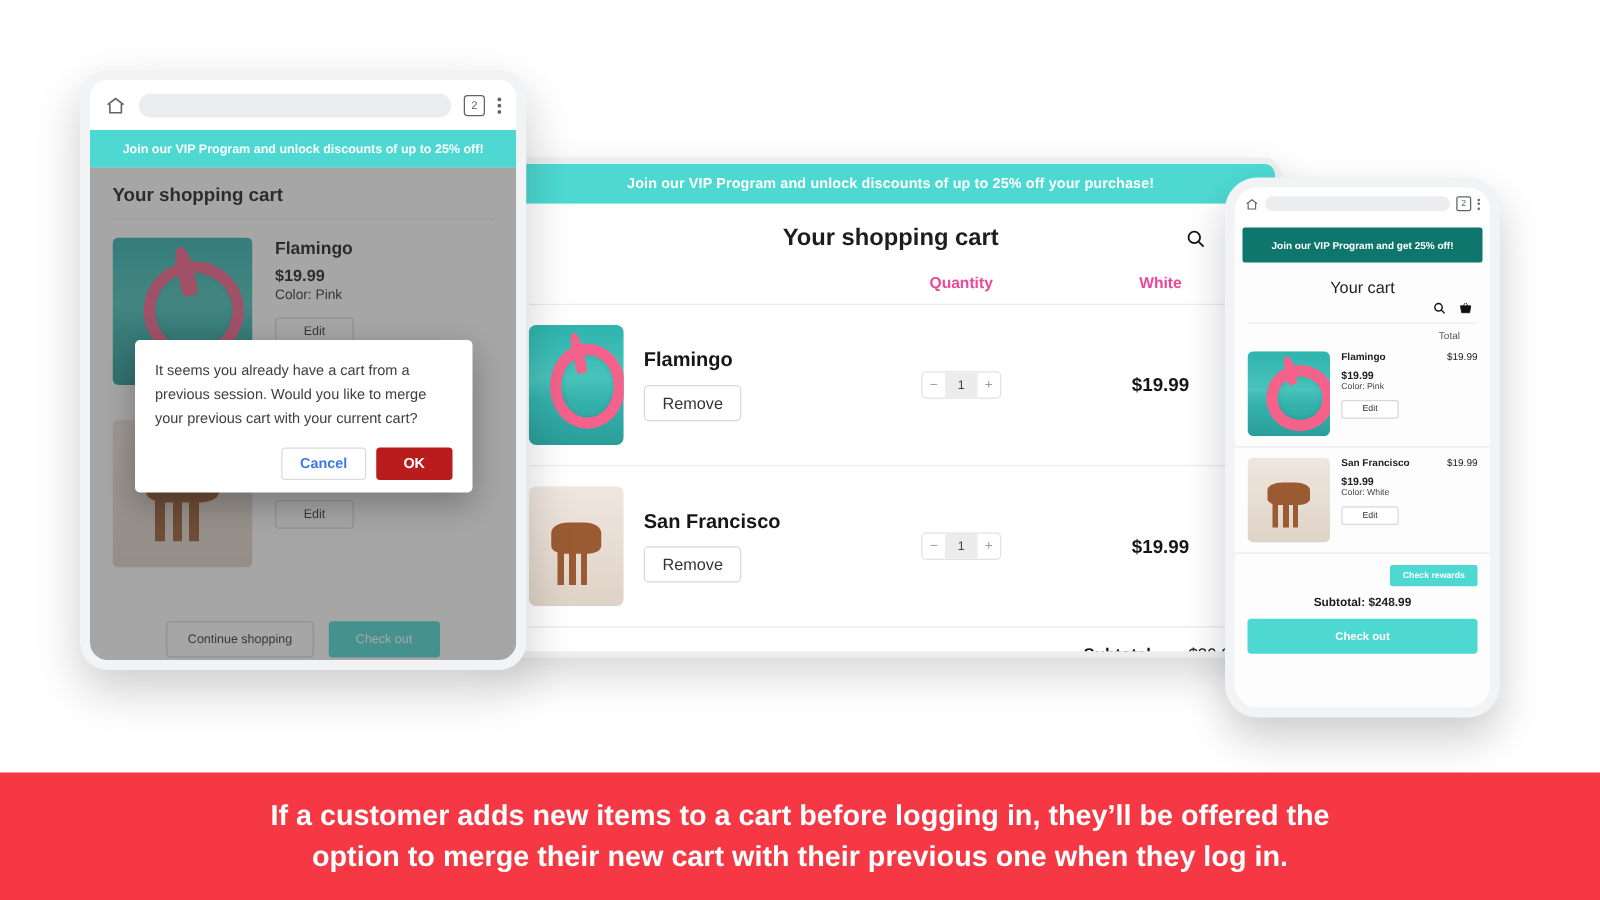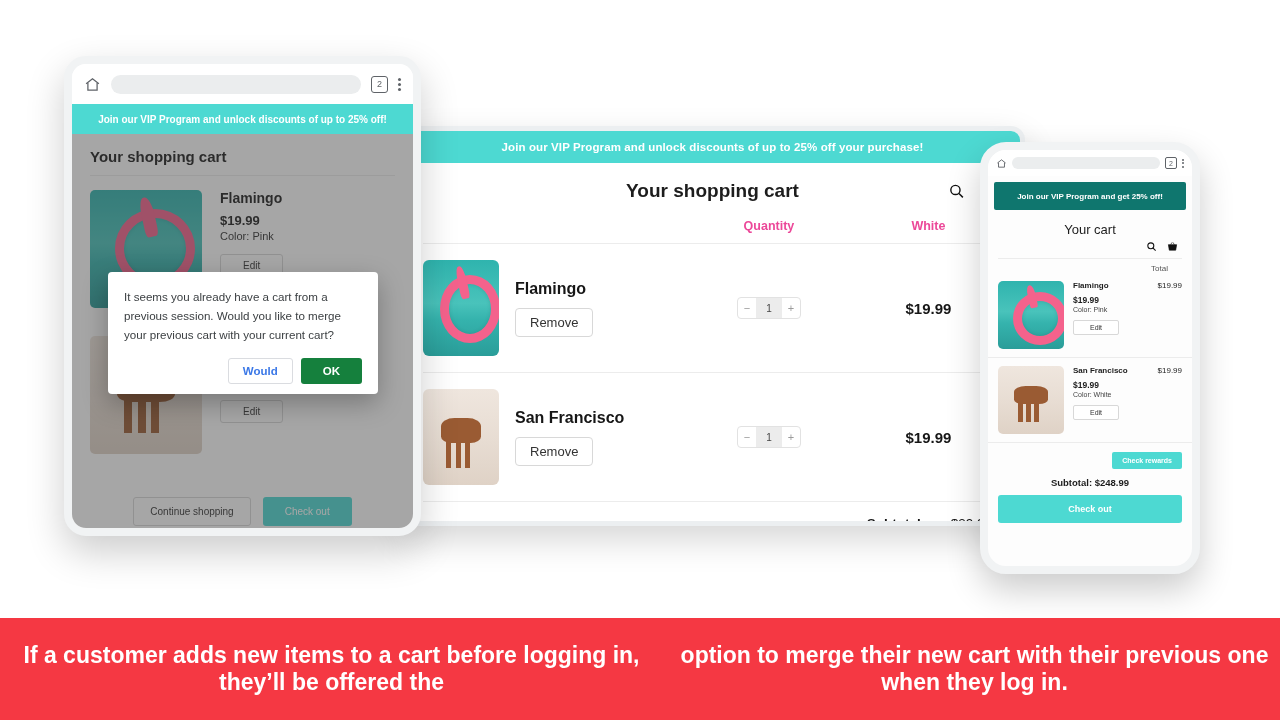--- a/index.html
+++ b/index.html
@@ -165,21 +165,21 @@
     padding: 16px 16px 10px 16px;
   }
   .dialog-text { font-size: 11.6px; line-height: 1.62; color:#3c4043; }
   .dialog-actions { display:flex; justify-content:flex-end; gap:8px; margin-top: 14px; }
   .btn-cancel {
     background:#fff; color:#3b78e7; border:1px solid #dadce0; border-radius:3px;
     font-size:11.5px; font-weight:700; padding:6px 14px; cursor:pointer;
     font-family:"Liberation Sans", sans-serif;
   }
   .btn-ok {
-    background:#15803d; color:#fff; border:none; border-radius:3px;
+    background:#b91c1c; color:#fff; border:none; border-radius:3px;
     font-size:11.5px; font-weight:700; padding:7px 22px; cursor:pointer;
     font-family:"Liberation Sans", sans-serif;
   }
 
   
   .phone-frame {
     position:absolute; left:980px; top:142px; width:220px; height:432px;
     background:#fdfdfd; border: 8px solid #f1f3f4; border-radius: 26px;
     box-shadow: 0 16px 34px rgba(0,0,0,0.20); overflow:hidden;
   }
@@ -212,21 +212,21 @@
   .p-subtotal { text-align:center; font-size:9.5px; font-weight:700; color:#1d1d1d; padding: 8px 0 7px; }
   .p-checkout { display:block; width: calc(100% - 20px); margin: 0 10px;
      background:#4dd9d2; color:#fff; border:none; border-radius:3px;
      font-size:9px; font-weight:700; padding:9px 0; cursor:pointer;
      font-family:"Liberation Sans", sans-serif; }
 
   
   .caption {
     position:absolute; left:0; bottom:0; width:1280px; height:102px;
     background:#f53843; color:#fff;
-    display:flex; flex-direction:row; align-items:center; justify-content:center;
+    display:flex; flex-direction:column; align-items:center; justify-content:center;
     text-align:center; gap: 6px;
   }
   .caption-line { font-size: 23px; font-weight: 700; line-height: 1.18; }
 </style>
 </head>
 <body>
 
 <div class="stage">
 
   <div class="desktop-frame">
@@ -361,21 +361,21 @@
         <button class="t-btn-teal">Check out</button>
       </div>
 
       <div class="t-dim"></div>
     </div>
   </div>
 
   <div class="dialog">
     <div class="dialog-text">It seems you already have a cart from a previous session. Would you like to merge your previous cart with your current cart?</div>
     <div class="dialog-actions">
-      <button class="btn-cancel">Would</button>
+      <button class="btn-cancel">Cancel</button>
       <button class="btn-ok">OK</button>
     </div>
   </div>
 
   <div class="phone-frame">
     <div class="p-chrome">
       <span class="ico">
         <svg width="11" height="11" viewBox="0 0 24 24" fill="none" stroke="#5f6368" stroke-width="2">
           <path d="M3 11l9-7 9 7"></path>
             <path d="M5.5 10v10h13V10"></path>

